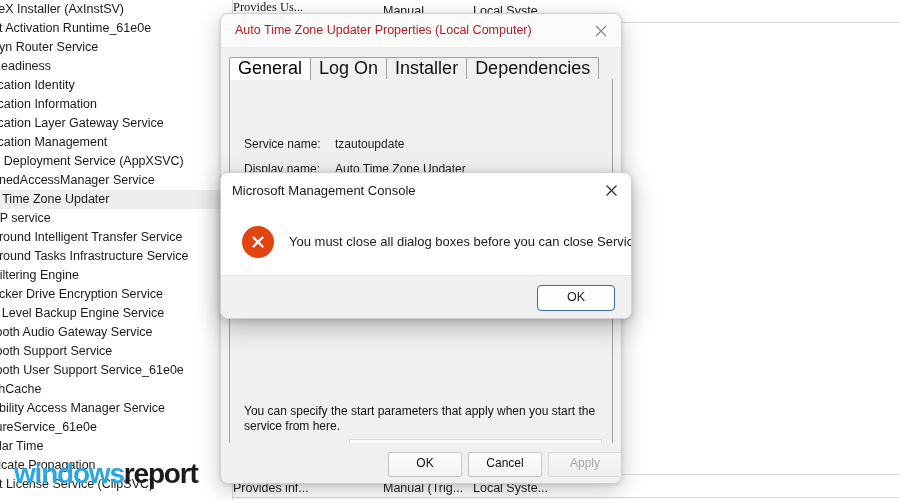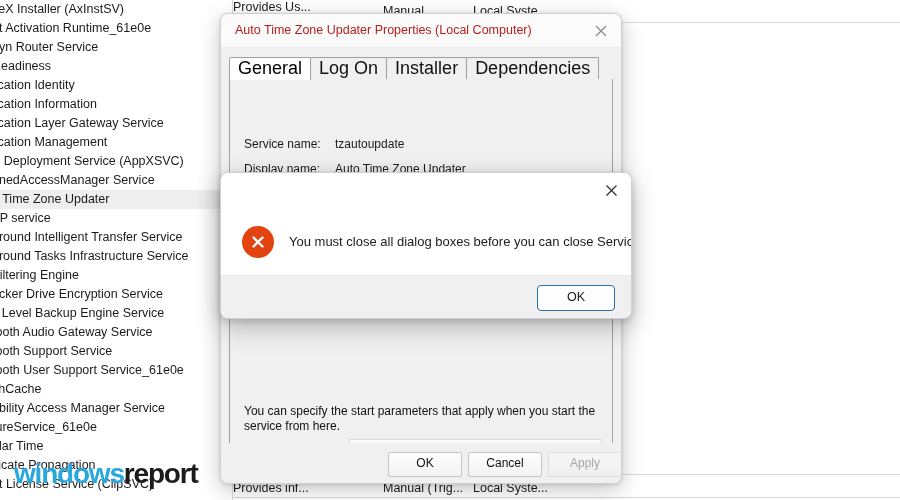--- a/index.html
+++ b/index.html
@@ -49,21 +49,21 @@
     margin-left: -8px;
   }
 
   
   .bg-col-row {
     position: absolute;
     font-size: 12.5px;
     color: #1b1b1b;
     white-space: nowrap;
   }
-  #bg-hdr-desc  { left: 233px; top: 0; }
+  #bg-hdr-desc  { left: 233px; top: 0; font-family: Liberation Serif, serif; }
   #bg-hdr-start { left: 383px; top: 4px; }
   #bg-hdr-logon { left: 473px; top: 4px; }
   #bg-bot-desc  { left: 233px; top: 481px; }
   #bg-bot-start { left: 383px; top: 481px; }
   #bg-bot-logon { left: 473px; top: 481px; }
 
   .bg-sep {
     position: absolute;
     left: 232px;
     width: 668px;
@@ -531,20 +531,21 @@
   <div id="props-footer">
     <div class="foot-btn enabled" id="btn-ok">OK</div>
     <div class="foot-btn enabled" id="btn-cancel">Cancel</div>
     <div class="foot-btn disabled" id="btn-apply">Apply</div>
   </div>
 </div>
 
 <div id="mmc-modal">
 
   <div id="modal-titlebar">
+    <div id="modal-title">Microsoft Management Console</div>
     <div id="modal-close">
       <svg width="13" height="13" viewBox="0 0 13 13" aria-hidden="true">
         <line x1="1.5" y1="1.5" x2="11.5" y2="11.5" stroke="#303030" stroke-width="1.2"></line>
         <line x1="11.5" y1="1.5" x2="1.5" y2="11.5" stroke="#303030" stroke-width="1.2"></line>
       </svg>
     </div>
   </div>
 
   <div id="modal-content">
     <div id="error-icon">

